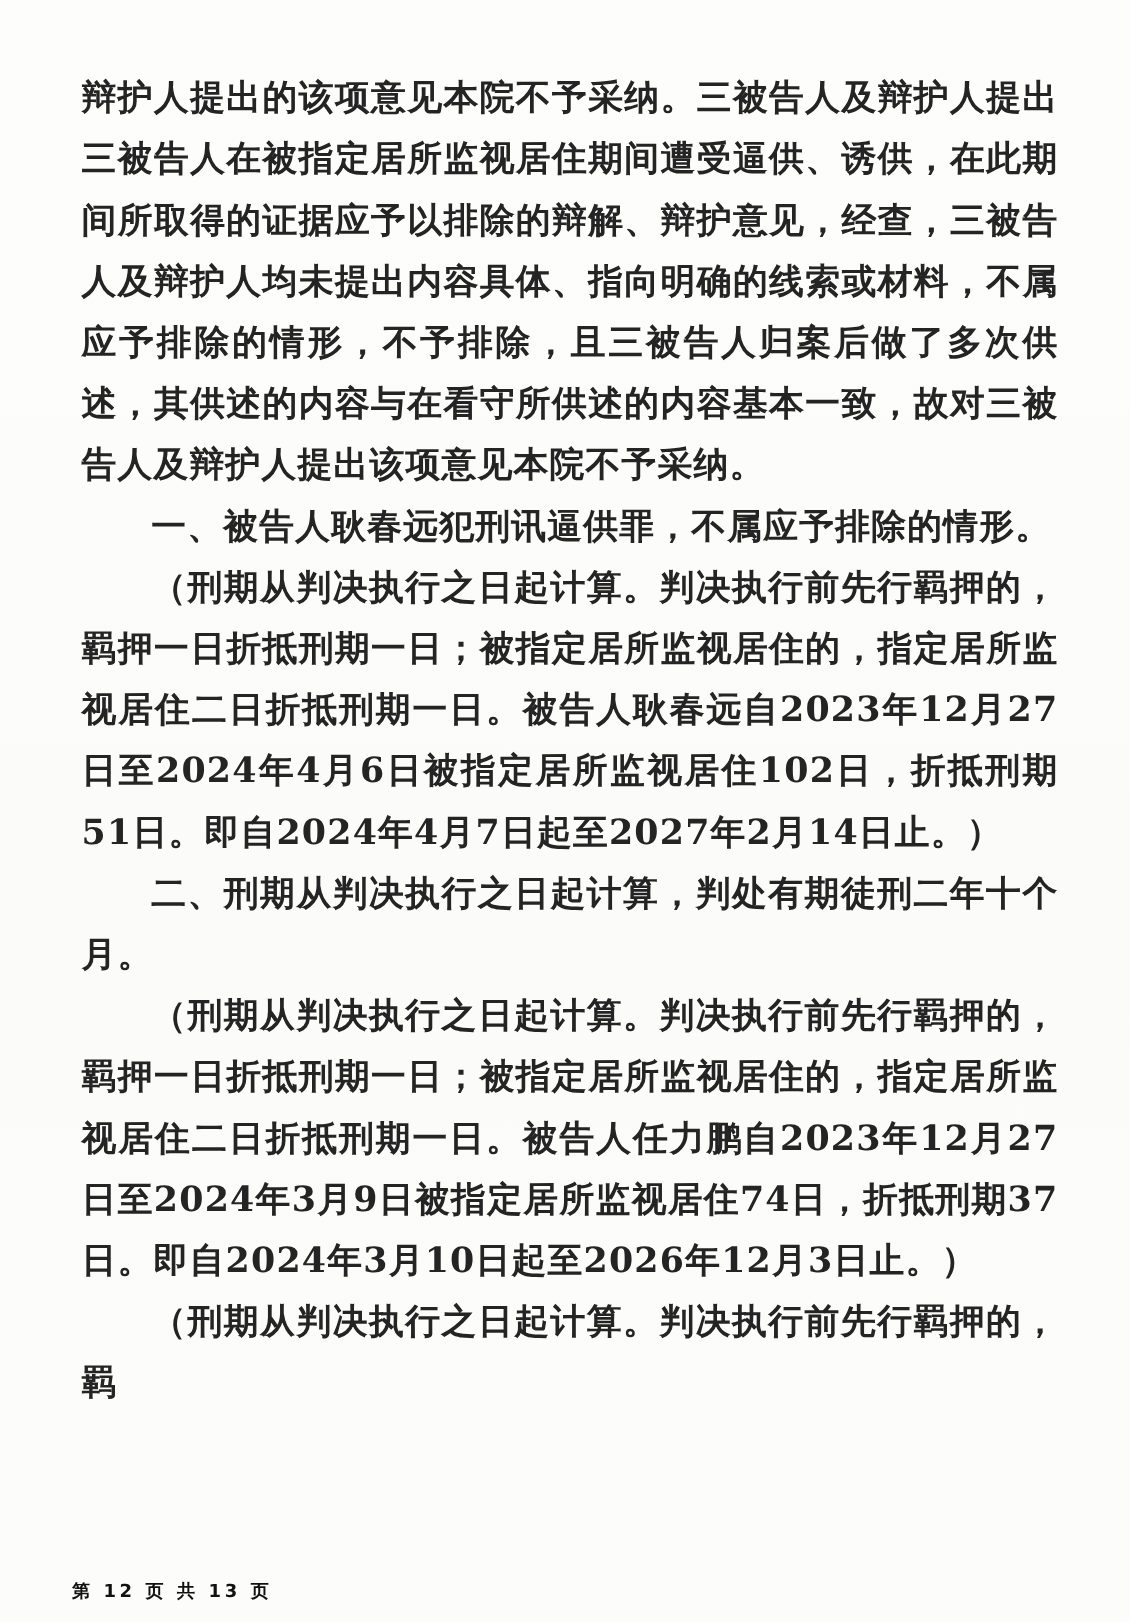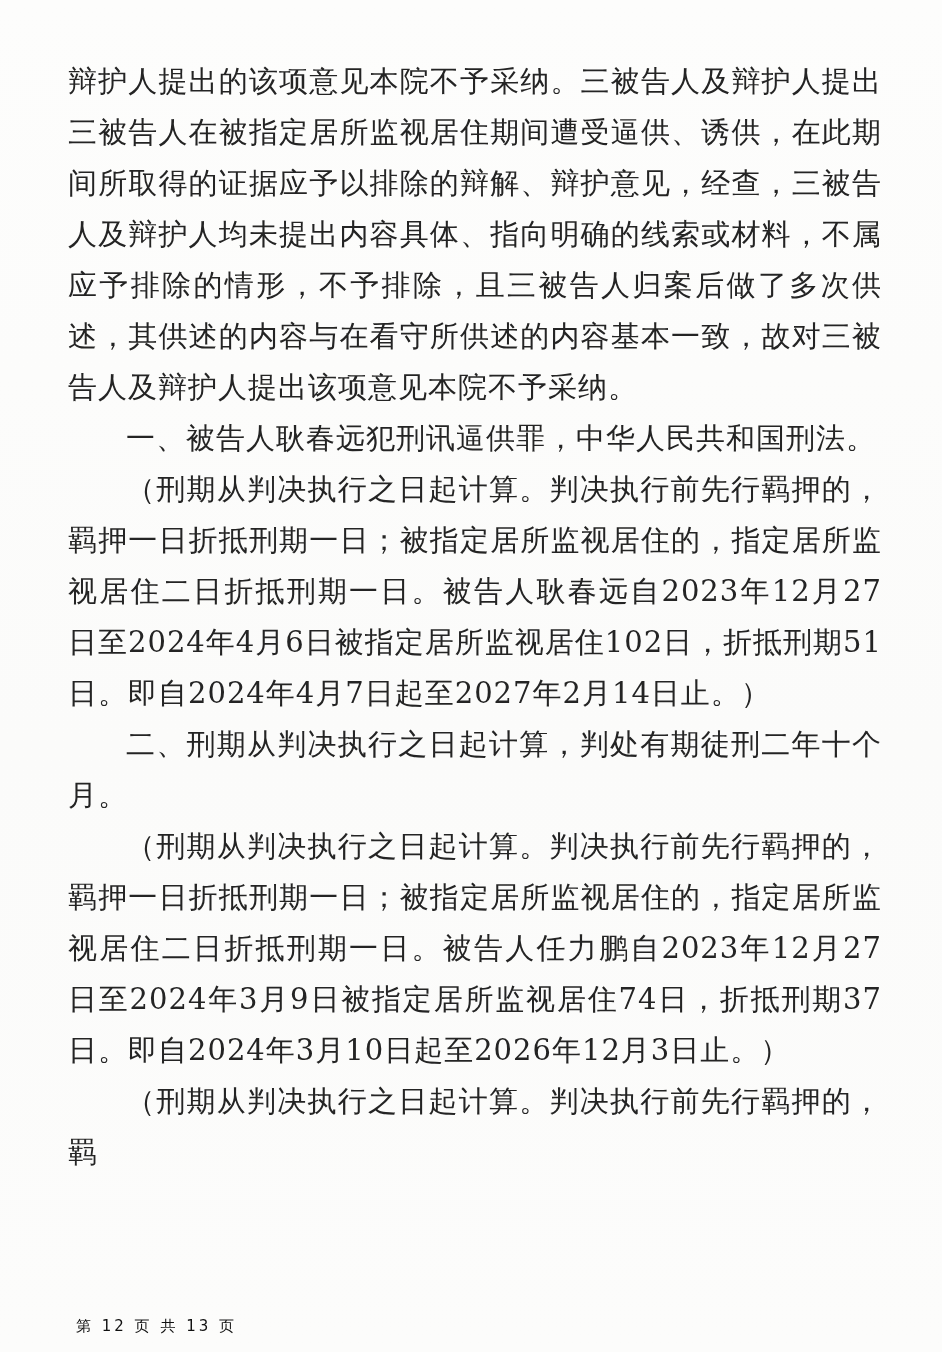--- a/index.html
+++ b/index.html
@@ -10,54 +10,55 @@
   .page {
     position: relative;
     width: 942px;
     height: 1352px;
     margin: 0 auto;
     background: #fcfcfb;
     background-image: linear-gradient(180deg, #fdfdfc 0%, #fbfbfa 55%, #fcfcfb 100%);
     overflow: hidden;
     font-family: "DejaVu Serif", "Liberation Serif", serif;
     color: #242424;
+    font-weight: bold;
   }
   .content {
     position: absolute;
     top: 56px;
     left: 68px;
     right: 60px;
     font-size: 29px;
     line-height: 51px;
     text-align: justify;
     letter-spacing: 1px;
   }
   .content p {
     margin: 0;
     padding: 0;
   }
   .content p.indent {
     text-indent: 2em;
   }
   .footer {
     position: absolute;
-    left: 76px;
+    left: 60px;
     bottom: 16px;
     font-size: 15px;
     letter-spacing: 3px;
     color: #111;
     font-family: "DejaVu Sans", "Liberation Sans", sans-serif;
   }
 </style>
 </head>
 <body>
 
 <div class="page">
   <div class="content">
     <p>辩护人提出的该项意见本院不予采纳。三被告人及辩护人提出三被告人在被指定居所监视居住期间遭受逼供、诱供，在此期间所取得的证据应予以排除的辩解、辩护意见，经查，三被告人及辩护人均未提出内容具体、指向明确的线索或材料，不属应予排除的情形，不予排除，且三被告人归案后做了多次供述，其供述的内容与在看守所供述的内容基本一致，故对三被告人及辩护人提出该项意见本院不予采纳。</p>
-    <p class="indent">一、被告人耿春远犯刑讯逼供罪，中华人民共和国刑法。</p>
+    <p class="indent">一、被告人耿春远犯刑讯逼供罪，不属应予排除的情形。</p>
     <p class="indent">（刑期从判决执行之日起计算。判决执行前先行羁押的，羁押一日折抵刑期一日；被指定居所监视居住的，指定居所监视居住二日折抵刑期一日。被告人耿春远自2023年12月27日至2024年4月6日被指定居所监视居住102日，折抵刑期51日。即自2024年4月7日起至2027年2月14日止。）</p>
     <p class="indent">二、刑期从判决执行之日起计算，判处有期徒刑二年十个月。</p>
     <p class="indent">（刑期从判决执行之日起计算。判决执行前先行羁押的，羁押一日折抵刑期一日；被指定居所监视居住的，指定居所监视居住二日折抵刑期一日。被告人任力鹏自2023年12月27日至2024年3月9日被指定居所监视居住74日，折抵刑期37日。即自2024年3月10日起至2026年12月3日止。）</p>
     <p class="indent">（刑期从判决执行之日起计算。判决执行前先行羁押的，羁</p>
   </div>
   <div class="footer">第 12 页 共 13 页</div>
 </div>
 
 </body></html>

